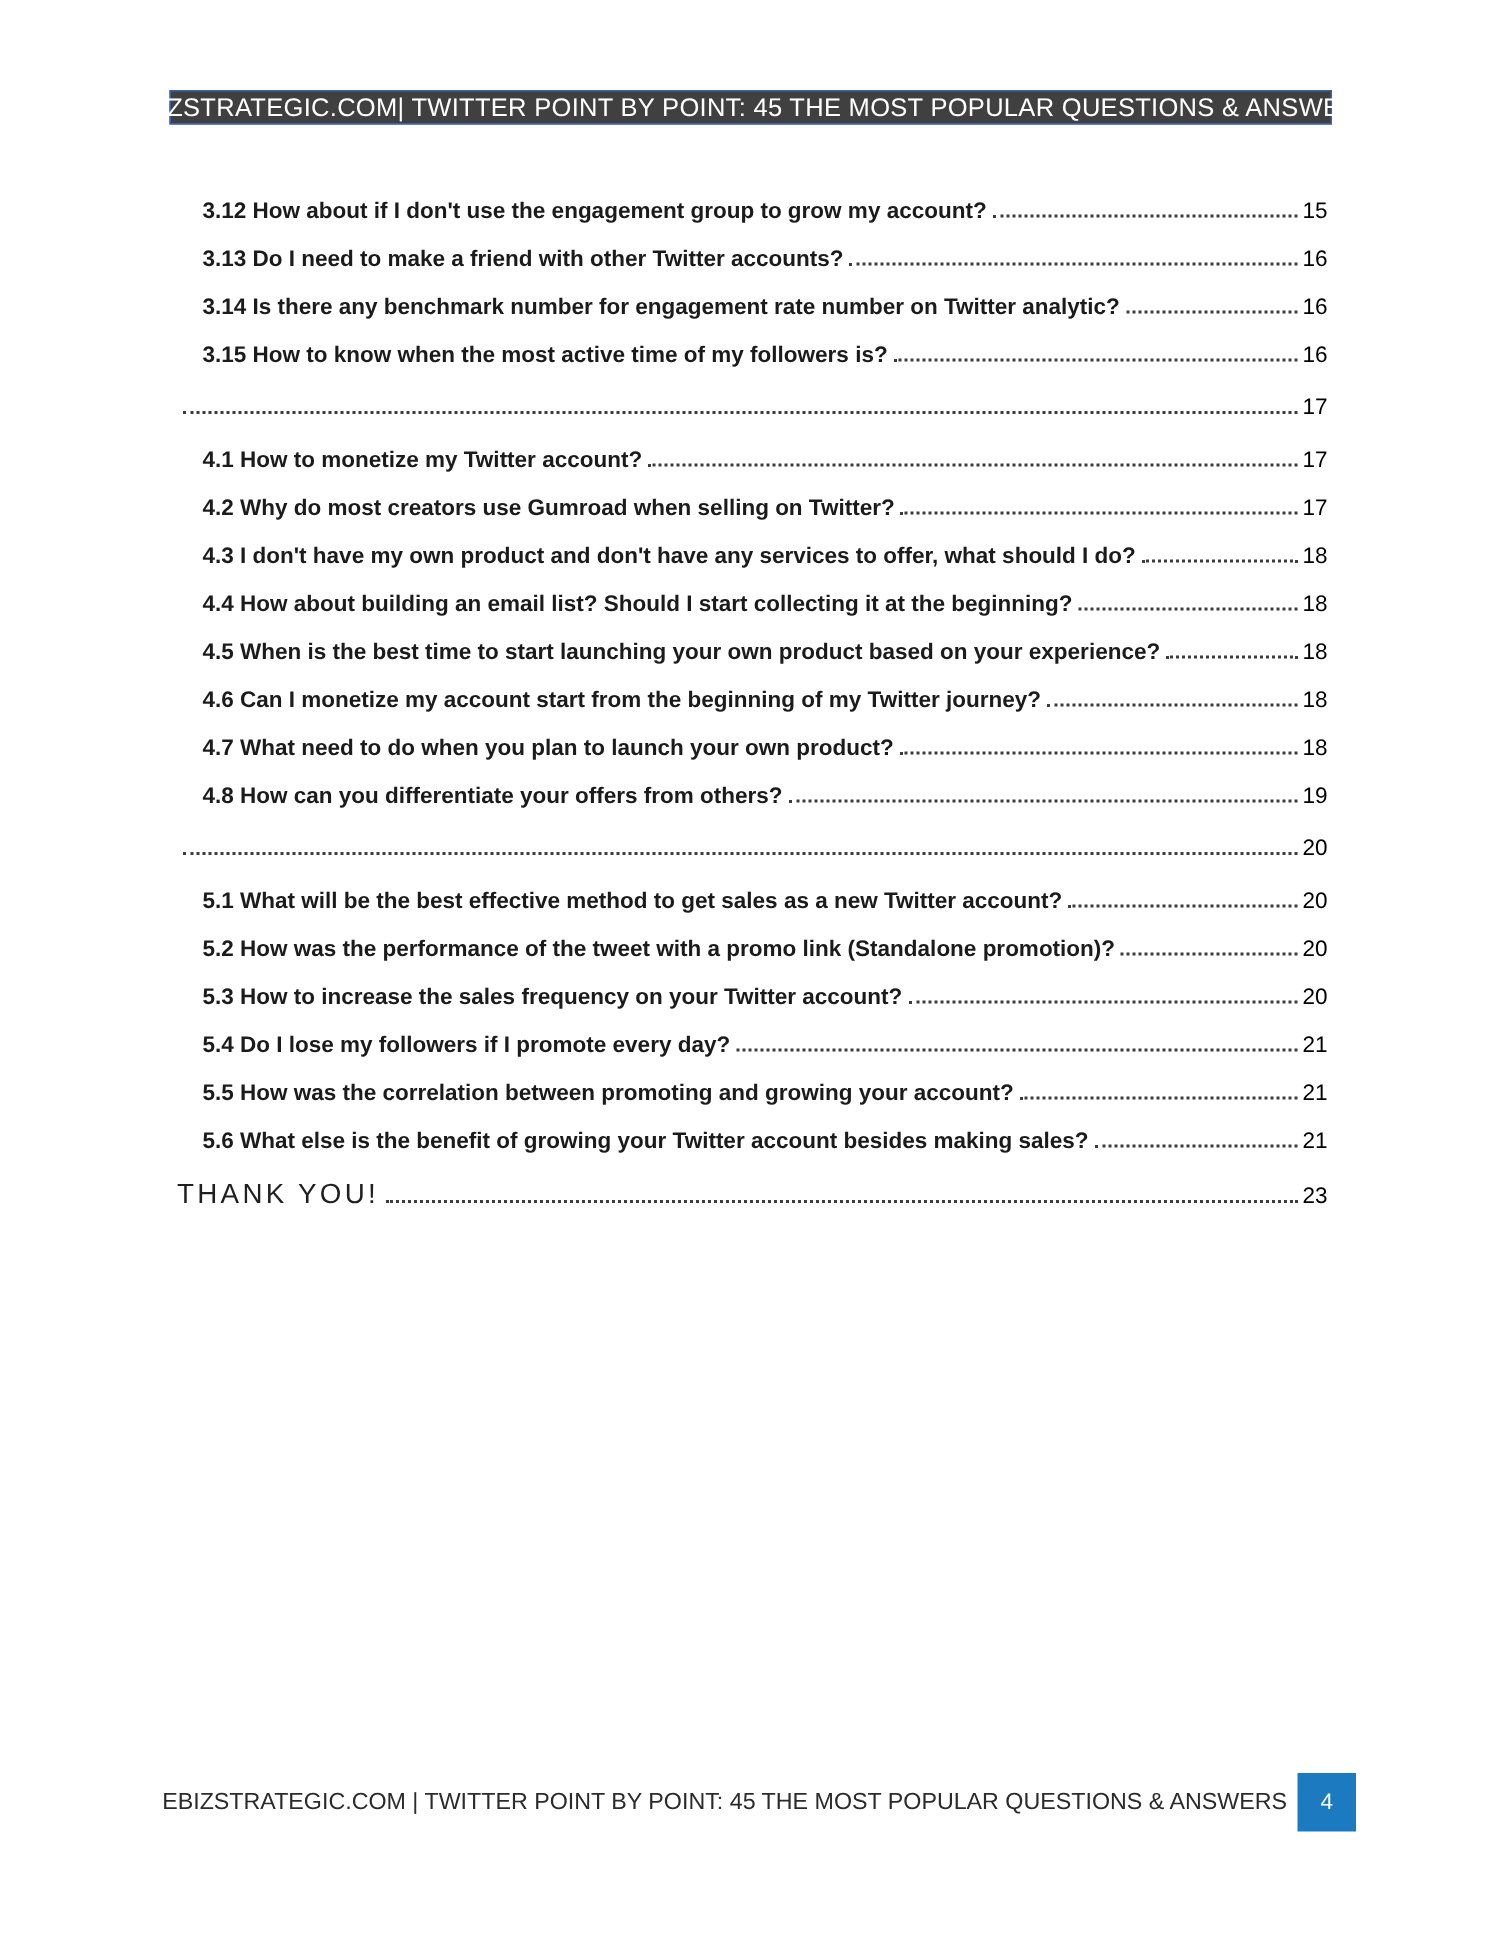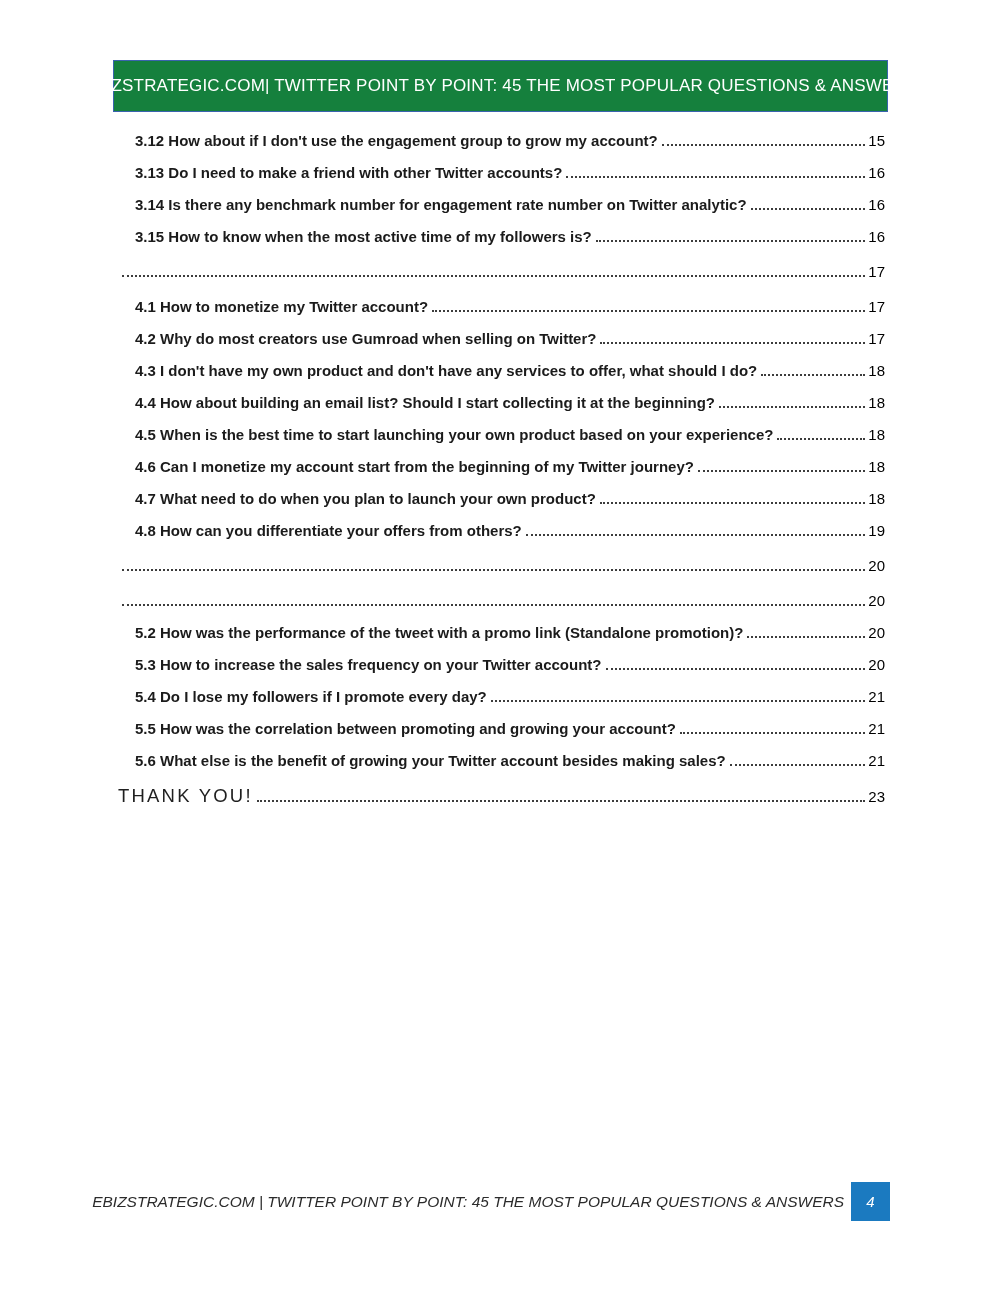--- a/index.html
+++ b/index.html
@@ -12,22 +12,22 @@
     color: #1b1b1b;
     overflow: hidden;
   }
 
   
   .header-banner {
     position: absolute;
     left: 113px;
     top: 60px;
     width: 775px;
-    height: 52px;
-    background: #15803d;
+    height: 23px;
+    background: #404040;
     border: 1px solid #3a63ae;
     display: flex;
     align-items: center;
     justify-content: center;
   }
   .header-banner span {
     color: #ffffff;
     font-size: 17px;
     letter-spacing: 0.2px;
     white-space: nowrap;
@@ -72,25 +72,24 @@
   }
   .toc-page {
     font-size: 15px;
     font-weight: 400;
     color: #000000;
   }
 
   
   .footer {
     position: absolute;
-    right: 115px;
+    right: 101px;
     top: 1182px;
     display: flex;
     align-items: center;
-    font-style: italic;
   }
   .footer-text {
     font-size: 15.5px;
     color: #2b2b2b;
     white-space: nowrap;
     margin-right: 7px;
   }
   .footer-pagebox {
     width: 39px;
     height: 39px;
@@ -174,20 +173,21 @@
     <div class="toc-row entry">
       <span class="toc-label">4.8 How can you differentiate your offers from others?</span>
       <span class="toc-leader"></span>
       <span class="toc-page">19</span>
     </div>
     <div class="toc-row chapter">
       <span class="toc-leader"></span>
       <span class="toc-page">20</span>
     </div>
     <div class="toc-row entry">
+      <span class="toc-label">5.1 What will be the best effective method to get sales as a new Twitter account?</span>
       <span class="toc-leader"></span>
       <span class="toc-page">20</span>
     </div>
     <div class="toc-row entry">
       <span class="toc-label">5.2 How was the performance of the tweet with a promo link (Standalone promotion)?</span>
       <span class="toc-leader"></span>
       <span class="toc-page">20</span>
     </div>
     <div class="toc-row entry">
       <span class="toc-label">5.3 How to increase the sales frequency on your Twitter account?</span>

